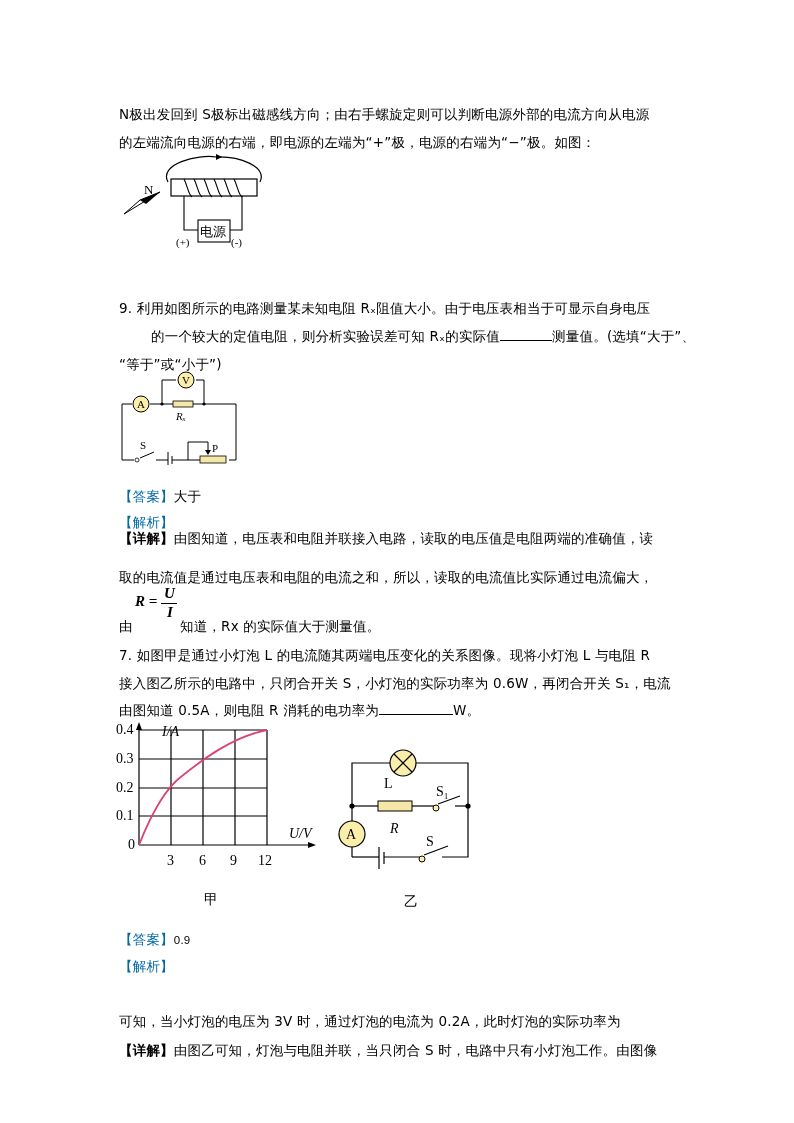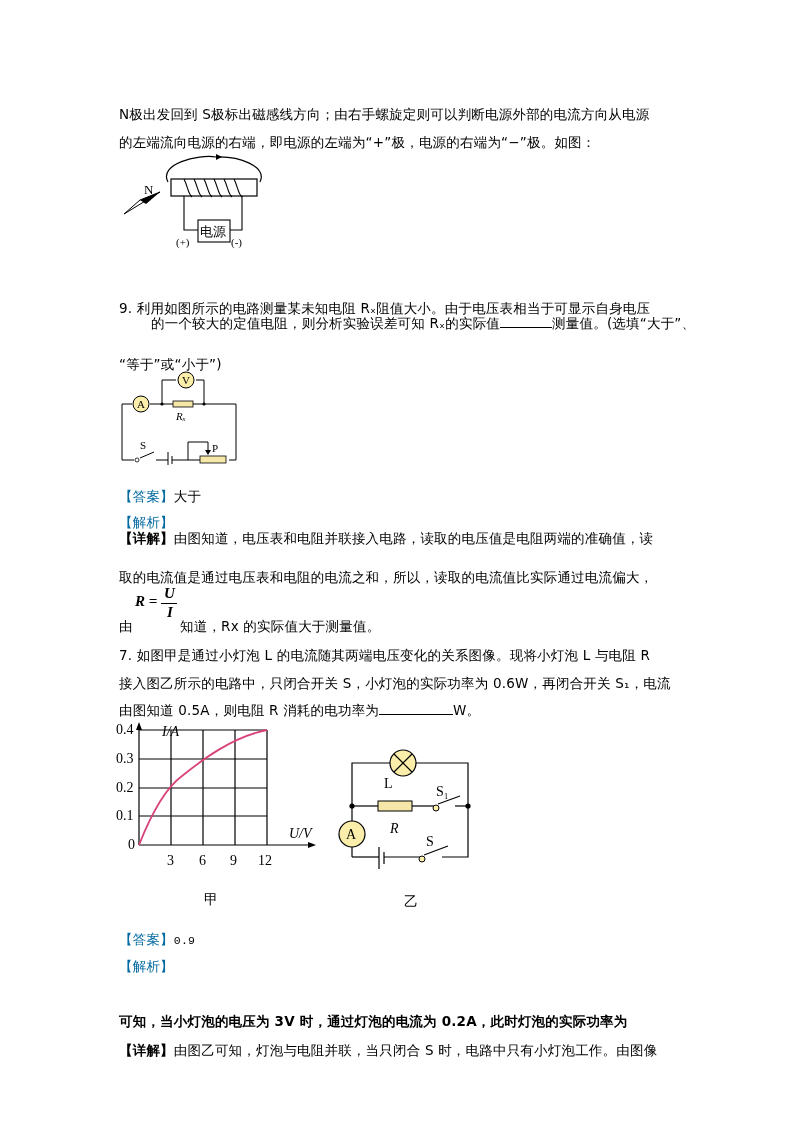--- a/index.html
+++ b/index.html
@@ -1,19 +1,19 @@
 <!DOCTYPE html>
 <html><head>
 <meta charset="utf-8">
 <style>
   html, body { margin: 0; padding: 0; background: #ffffff; }
   body { width: 794px; height: 1123px; position: relative; overflow: hidden;
          font-family: "DejaVu Sans", "Liberation Sans", sans-serif; color: #000; }
   .line { position: absolute; left: 119px; font-size: 13.5px; line-height: 20px; white-space: nowrap; letter-spacing: 0.2px; margin-top: 8px; }
-  .mono { font-family: Liberation Mono, monospace; font-size: 11.5px; }
+  .mono { font-family: Liberation Sans, sans-serif; font-size: 11.5px; }
   .blank { display: inline-block; border-bottom: 1px solid #000; height: 14px; vertical-align: baseline; }
   .blue { color: #0369a1; }
   .bold { font-weight: bold; }
   .fig { position: absolute; }
   .formula { position: absolute; font-family: "Liberation Serif", serif; font-weight: bold; font-style: italic; font-size: 15px; }
   .svgtext { font-family: "Liberation Serif", serif; }
 </style>
 </head>
 <body>
 
@@ -42,21 +42,21 @@
   <text x="82" y="84" font-size="13" class="svgtext">电源</text>
   <text x="58" y="94" font-size="11" class="svgtext">(+)</text>
   <text x="113" y="94" font-size="11" class="svgtext">(-)</text>
 
   <polygon points="6,62 42,40 22,48" fill="#fff" stroke="#000" stroke-width="1"></polygon>
   <polygon points="42,40 22,48 28,52" fill="#000"></polygon>
   <text x="26" y="42" font-size="13" class="svgtext">N</text>
 </svg>
 
 <div class="line" style="top:290px;">9. 利用如图所示的电路测量某未知电阻 Rₓ阻值大小。由于电压表相当于可显示自身电压</div>
-<div class="line" style="top:305px;padding-left:32px;">
+<div class="line" style="top:318px;padding-left:32px;">
   <span>的一个较大的定值电阻，则分析实验误差可知 Rₓ的实际值</span><span class="blank" style="width:52px;"></span><span>测量值。(选填“大于”、</span>
 </div>
 <div class="line" style="top:346px;">“等于”或“小于”)</div>
 
 <svg class="fig" style="left:118px;top:370px;" width="125" height="95" viewBox="0 0 125 95">
   <g stroke="#000" stroke-width="1" fill="none">
     <polyline points="44,34 44,10 58,10"></polyline>
     <polyline points="78,10 86,10 86,34"></polyline>
     <line x1="32" y1="34" x2="55" y2="34"></line>
     <line x1="75" y1="34" x2="118" y2="34"></line>
@@ -162,13 +162,13 @@
   <circle cx="14" cy="88" r="13" fill="#faeeaa" stroke="#000" stroke-width="1.2"></circle>
   <text x="8" y="93" font-size="14" class="svgtext">A</text>
   <circle cx="84" cy="113" r="3" fill="#faeeaa" stroke="#000" stroke-width="1"></circle>
   <text x="88" y="100" font-size="14" class="svgtext">S</text>
   <text x="66" y="160" font-size="14" class="svgtext">乙</text>
 </svg>
 
 <div class="line" style="top:921px;"><span class="blue">【答案】</span><span class="mono">0.9</span></div>
 <div class="line blue" style="top:948px;">【解析】</div>
 <div class="line" style="top:1032px;"><span class="bold">【详解】</span><span>由图乙可知，灯泡与电阻并联，当只闭合 S 时，电路中只有小灯泡工作。由图像</span></div>
-<div class="line" style="top:1003px;font-weight:bold;">可知，当小灯泡的电压为 3V 时，通过灯泡的电流为 0.2A，此时灯泡的实际功率为</div>
+<div class="line" style="top:1003px;">可知，当小灯泡的电压为 3V 时，通过灯泡的电流为 0.2A，此时灯泡的实际功率为</div>
 
 </body></html>

